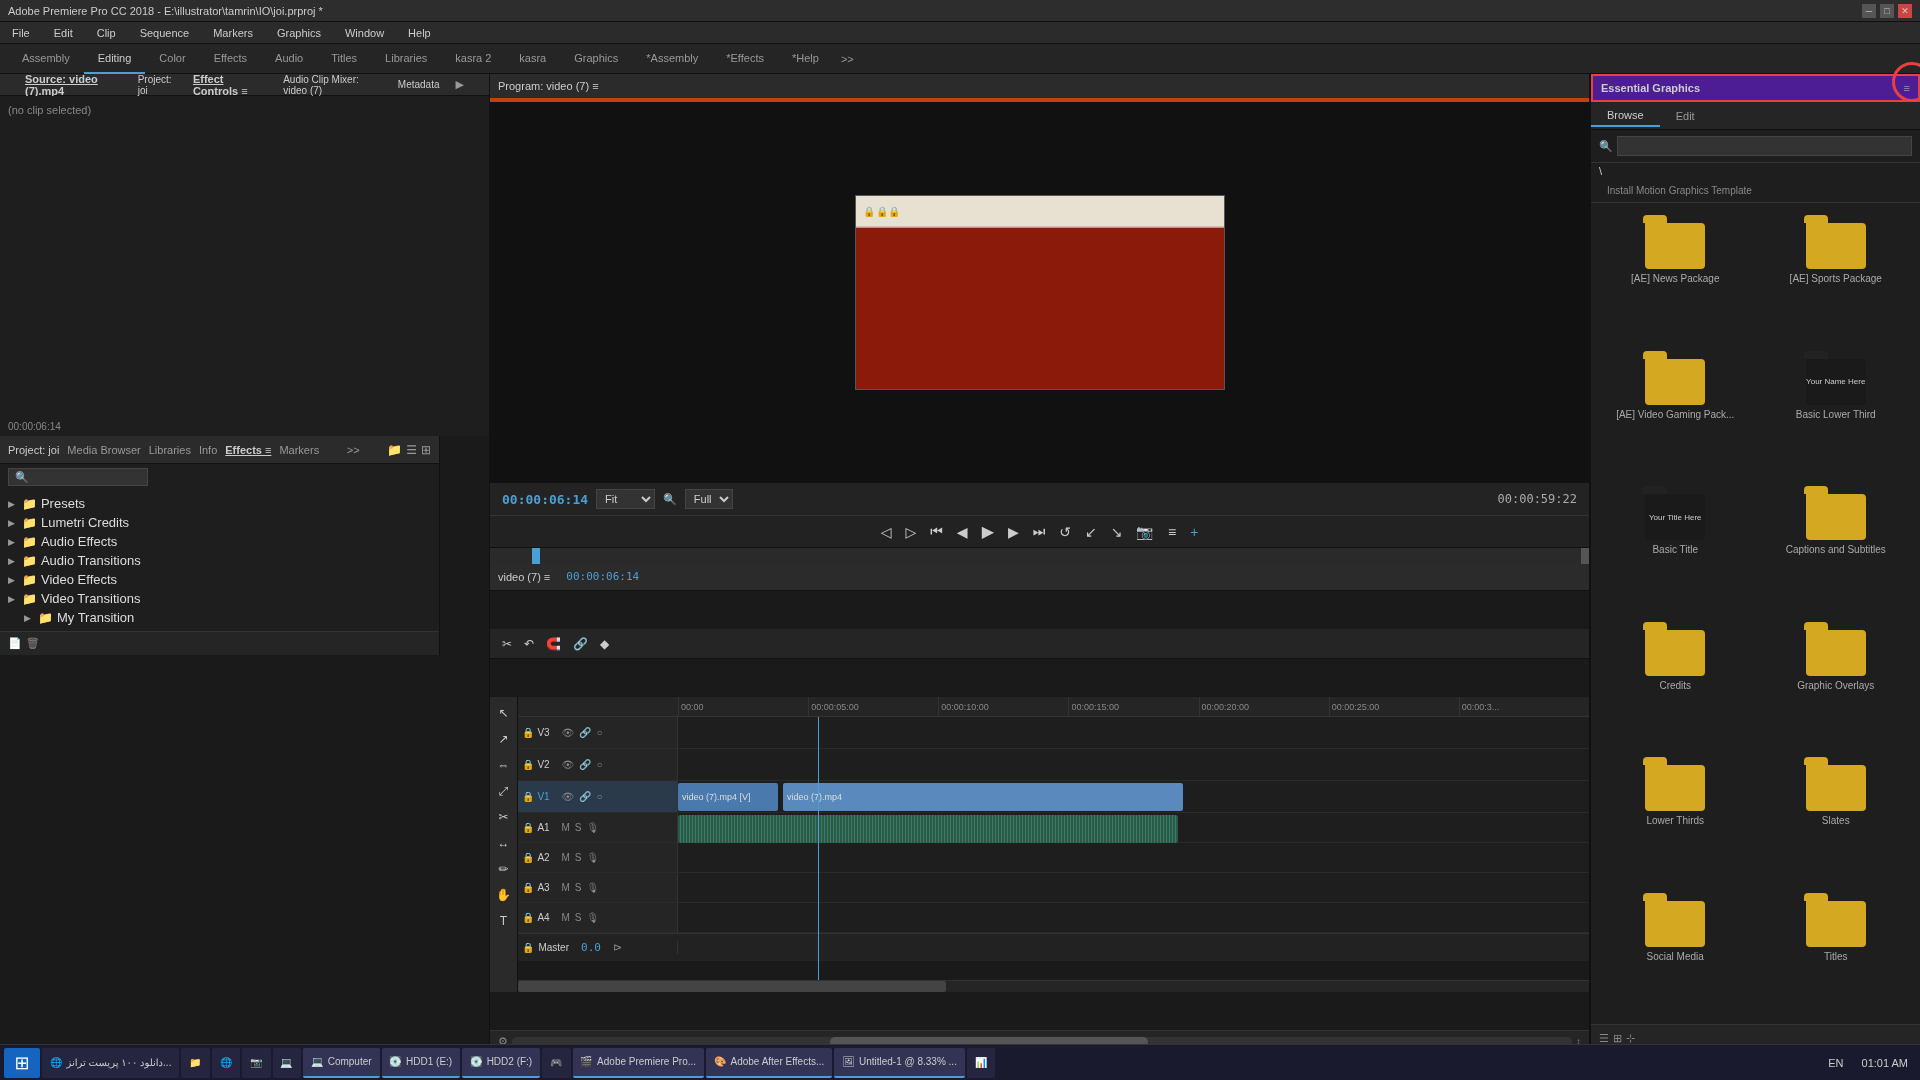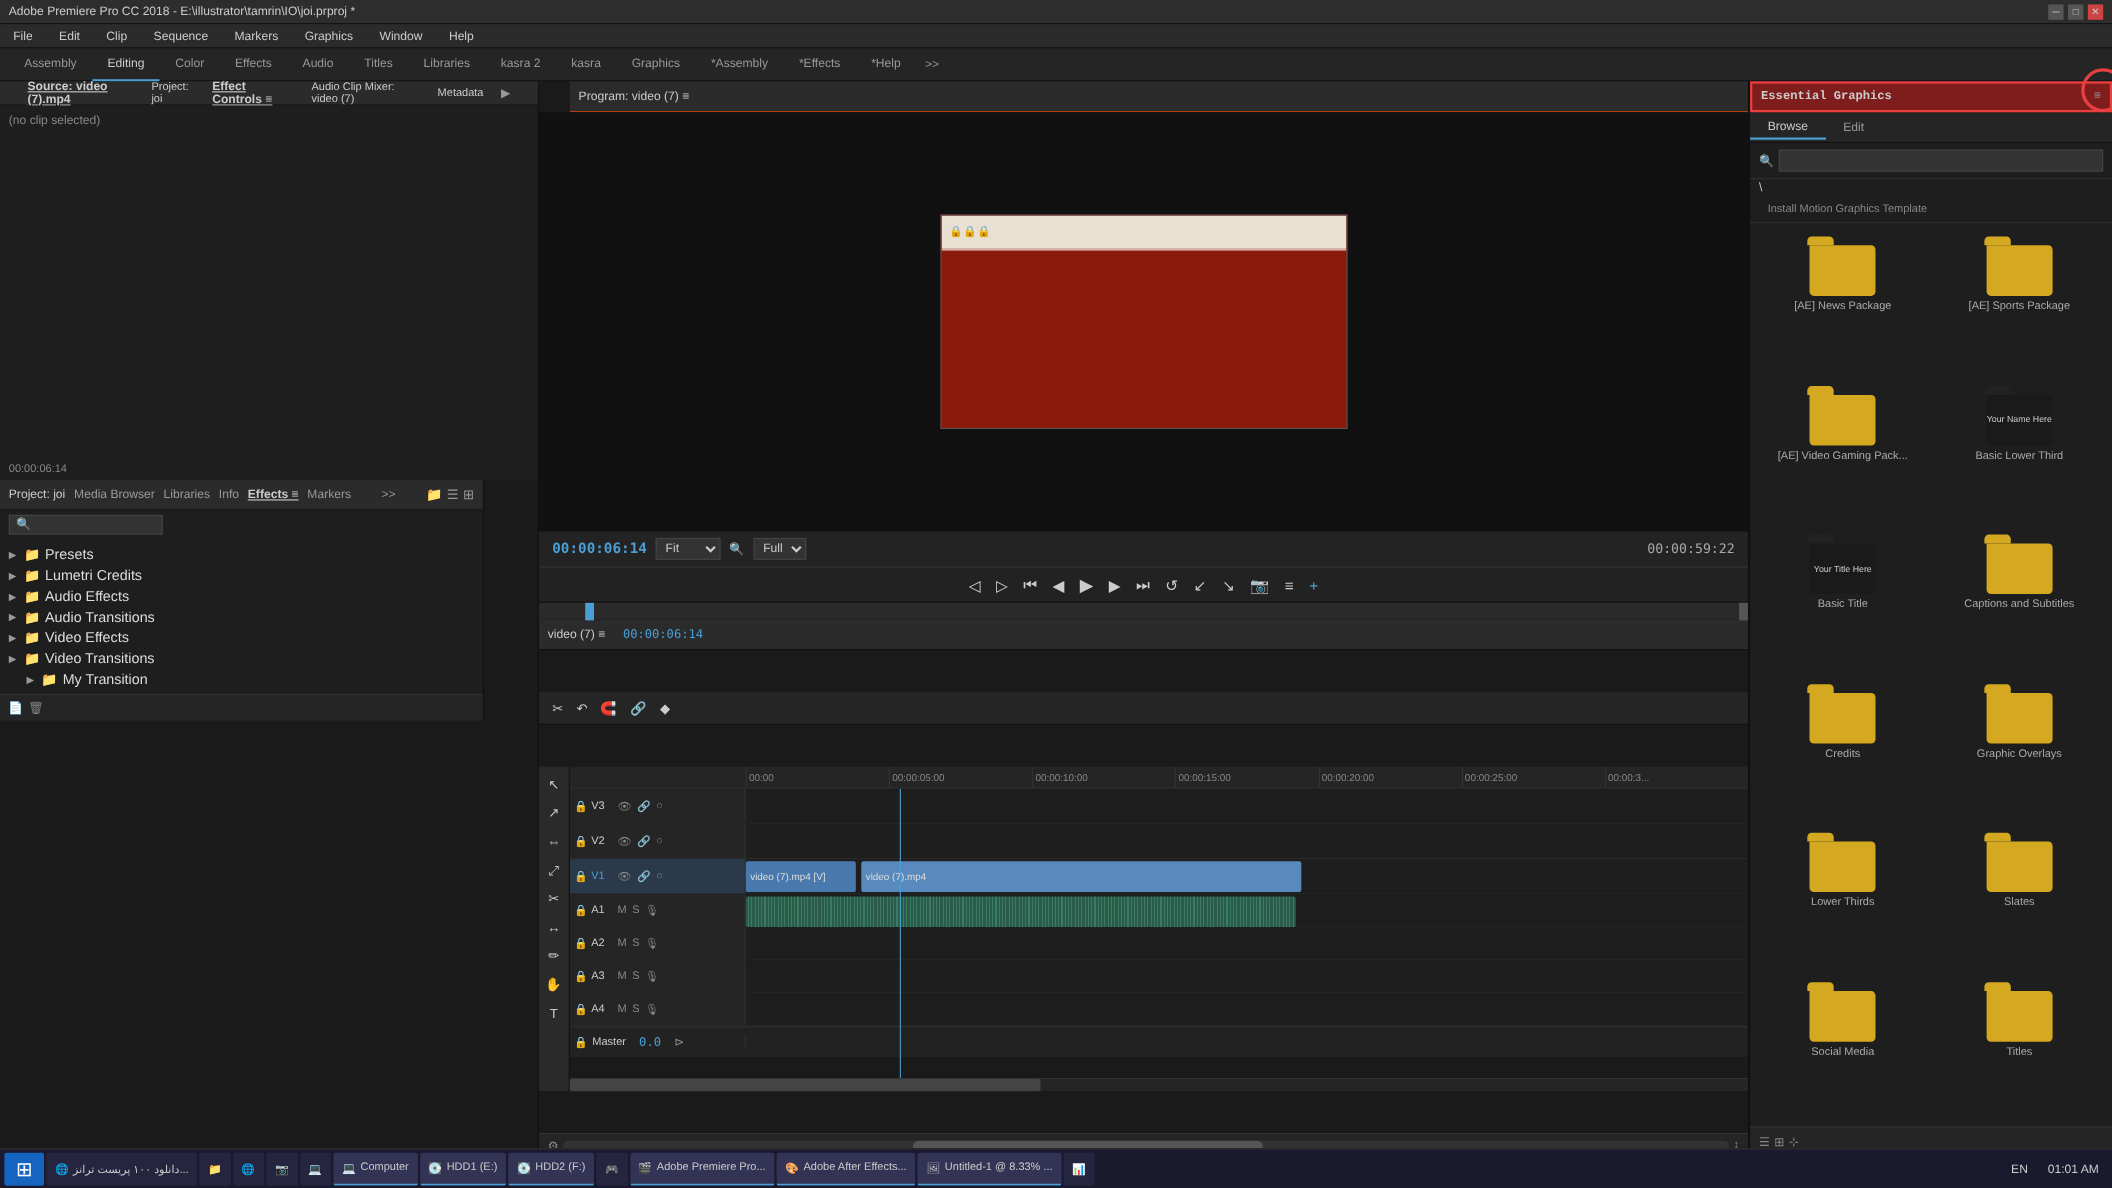--- a/index.html
+++ b/index.html
@@ -64,23 +64,22 @@
       position: relative;
       display: flex;
       flex-direction: column;
     }
     .program-header {
       background: #2b2b2b;
       height: 28px;
       display: flex;
       align-items: center;
       padding: 0 8px;
-      border-bottom: 1px solid #c2410c;
+      border-bottom: 4px solid #c2410c;
       gap: 8px;
-      margin-left: 28px;
     }
     .program-title { color: #ccc; font-size: 11px; }
 
     .video-preview {
       flex: 1;
       background: #111;
       display: flex;
       align-items: center;
       justify-content: center;
       position: relative;
@@ -388,30 +387,29 @@
 
     
     .right-panel {
       width: 330px;
       background: #1e1e1e;
       display: flex;
       flex-direction: column;
       border-left: 1px solid #111;
     }
     .eg-header {
-      background: #7f1d1d;
+      background: #4c1d95;
       height: 28px;
       display: flex;
       align-items: center;
       padding: 0 8px;
       gap: 4px;
       border-bottom: 1px solid #111;
       border: 2px solid #e84040;
       position: relative;
-      font-family: Liberation Mono, monospace;
     }
     .eg-title { color: #ccc; font-size: 11px; font-weight: bold; flex: 1; }
     .eg-menu { color: #999; cursor: pointer; }
 
     .eg-tabs {
       background: #252525;
       height: 28px;
       display: flex;
       align-items: center;
       border-bottom: 1px solid #111;

